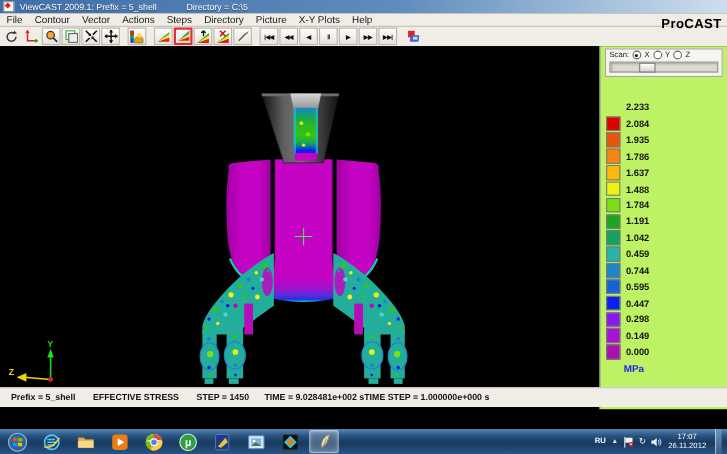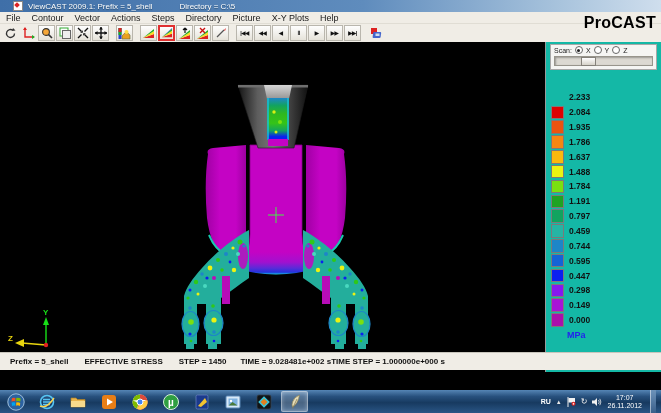--- a/index.html
+++ b/index.html
@@ -1,43 +1,43 @@
 <!DOCTYPE html>
 <html><head>
 <meta charset="utf-8">
 <style>
   html,body{margin:0;padding:0;background:#222;}
   .screen{position:relative;width:661px;height:413px;overflow:hidden;
     font-family:"Liberation Sans",sans-serif;background:#000;}
   
   .titlebar{position:absolute;top:0;left:0;width:661px;height:12px;
     background:linear-gradient(90deg,#3f6fa8,#5f8cbd 55%,#a9c4dd 85%,#cfdeed);
-    display:flex;align-items:center;gap:5px;padding-left:13px;box-sizing:border-box;}
+    display:flex;align-items:center;gap:5px;padding-left:3px;box-sizing:border-box;}
   .titlebar .app-ico{width:8px;height:8px;background:#fff;border:1px solid #888;position:relative;flex:0 0 auto;}
   .titlebar .app-ico::after{content:"";position:absolute;left:1px;top:1px;width:4px;height:4px;background:#d22;transform:rotate(45deg);}
   .title-txt{color:#fff;font-size:8px;white-space:nowrap;text-shadow:0 1px 1px #2a4a6a;}
   .title-dir{margin-left:22px;}
   .menubar{position:absolute;top:12px;left:0;width:661px;height:12px;background:#f0ede6;
     display:flex;align-items:center;gap:11px;padding-left:6px;box-sizing:border-box;border-bottom:1px solid #e0ddd4;}
   .menu-item{font-size:9px;color:#1a1a1a;line-height:12px;cursor:default;}
   .toolbar{position:absolute;top:24px;left:0;width:661px;height:18px;background:#f0ede6;
     display:flex;align-items:center;gap:1px;padding-left:2px;box-sizing:border-box;}
   .tbtn{width:17px;height:16px;box-sizing:border-box;border:1px solid #b9b6ad;
     background:linear-gradient(#fefefe,#e6e3da);display:flex;align-items:center;justify-content:center;
     font-size:6px;font-weight:bold;color:#111;padding:0;flex:0 0 auto;}
   .tbtn.flat{border-color:transparent;background:transparent;}
   .tbtn.active{border:2px solid #e03030;}
   .tbtn.vcr{font-size:5.5px;letter-spacing:-0.5px;}
   .tb-gap{width:5px;flex:0 0 auto;}
-  .procast-logo{position:absolute;top:14px;right:5px;font-size:16px;font-weight:900;
+  .procast-logo{position:absolute;top:14px;right:5px;font-size:12px;font-weight:900;
     letter-spacing:0.3px;color:#000;}
   
   .main{position:absolute;top:42px;left:0;width:661px;height:330px;display:flex;}
   .viewport{position:relative;width:545px;height:330px;background:#000;flex:0 0 auto;}
-  .sidepanel{position:relative;width:116px;height:330px;background:#14b8a6;flex:0 0 auto;
+  .sidepanel{position:relative;width:116px;height:330px;background:#bef264;flex:0 0 auto;
     border-left:1px solid #9a9a9a;box-sizing:border-box;}
   .scanbox{position:absolute;top:2px;left:4px;width:107px;height:26px;border:1px solid #a8a8a8;
     background:#f5f5f3;box-sizing:border-box;padding:1px 3px;}
   .scan-row{display:flex;align-items:center;gap:3px;font-size:7px;color:#222;}
   .radio{width:6px;height:6px;border-radius:50%;border:1px solid #666;background:#fff;position:relative;display:inline-block;flex:0 0 auto;}
   .radio.sel::after{content:"";position:absolute;left:1.5px;top:1.5px;width:3px;height:3px;border-radius:50%;background:#222;}
   .slider-track{position:relative;margin-top:2px;height:8px;background:#dcd9d2;border:1px solid #98958c;
     box-shadow:inset 1px 1px 2px rgba(0,0,0,.3);}
   .slider-thumb{position:absolute;left:27%;top:0px;width:13px;height:7px;
     background:linear-gradient(#ffffff,#d5d2c9);border:1px solid #84817a;}
@@ -366,21 +366,21 @@
           <div class="lg-row">
             <div class="lg-swatch" style="background: rgb(122, 224, 15);"></div>
             <span class="lg-label">1.784</span>
           </div>
           <div class="lg-row">
             <div class="lg-swatch" style="background: rgb(31, 163, 34);"></div>
             <span class="lg-label">1.191</span>
           </div>
           <div class="lg-row">
             <div class="lg-swatch" style="background: rgb(18, 163, 95);"></div>
-            <span class="lg-label">0.797</span>
+            <span class="lg-label">1.042</span>
           </div>
           <div class="lg-row">
             <div class="lg-swatch" style="background: rgb(38, 180, 164);"></div>
             <span class="lg-label">0.459</span>
           </div>
           <div class="lg-row">
             <div class="lg-swatch" style="background: rgb(29, 134, 200);"></div>
             <span class="lg-label">0.744</span>
           </div>
           <div class="lg-row">

